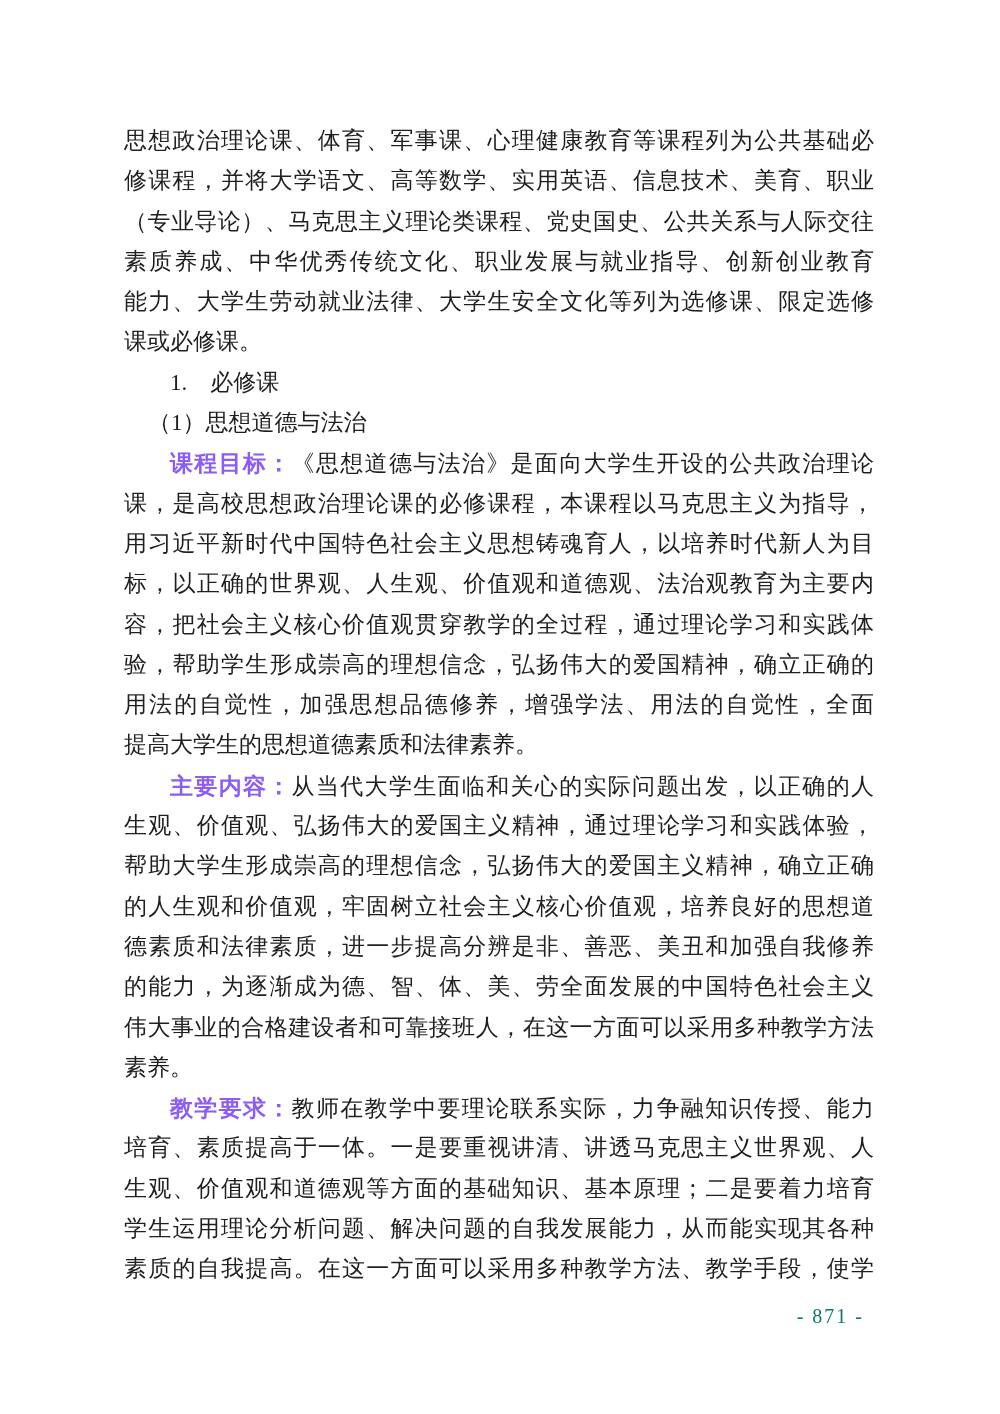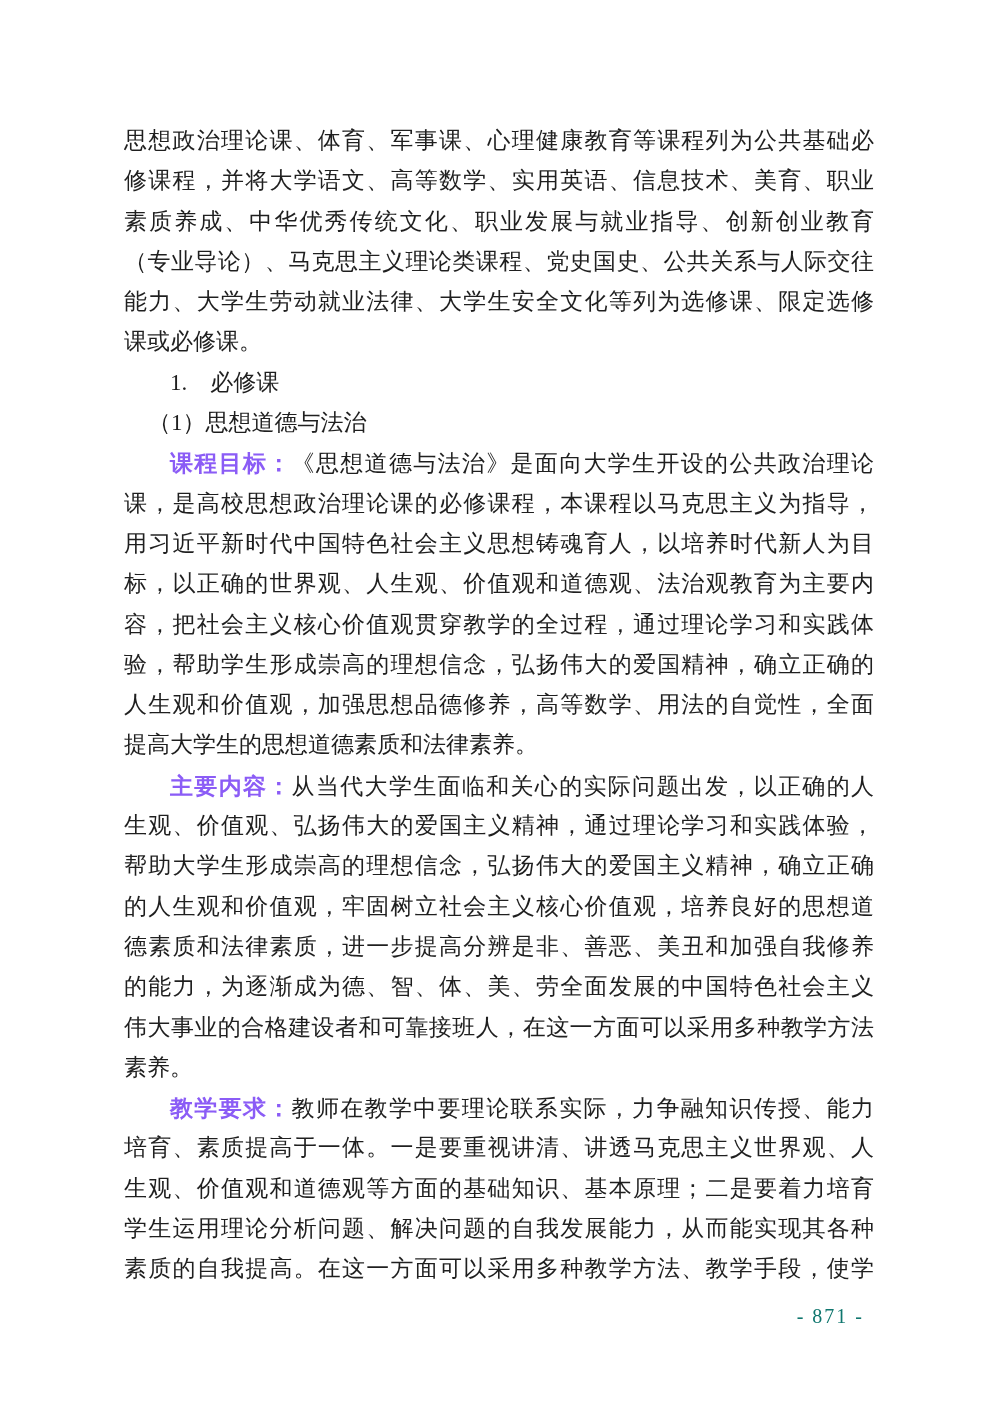--- a/index.html
+++ b/index.html
@@ -49,36 +49,36 @@
     color: #0f766e;
   }
 </style>
 </head>
 <body>
 
 <div class="doc">
 
   <div class="line j">思想政治理论课、体育、军事课、心理健康教育等课程列为公共基础必</div>
   <div class="line j">修课程，并将大学语文、高等数学、实用英语、信息技术、美育、职业</div>
+  <div class="line j">（专业导论）、马克思主义理论类课程、党史国史、公共关系与人际交往</div>
   <div class="line j">素质养成、中华优秀传统文化、职业发展与就业指导、创新创业教育</div>
-  <div class="line j">（专业导论）、马克思主义理论类课程、党史国史、公共关系与人际交往</div>
   <div class="line j">能力、大学生劳动就业法律、大学生安全文化等列为选修课、限定选修</div>
   <div class="line">课或必修课。</div>
 
   <div class="line indent">1.　必修课</div>
 
   <div class="line indent2">（1）思想道德与法治</div>
 
   <div class="line j indent"><span class="lead">课程目标：</span><span>《思想道德与法治》是面向大学生开设的公共政治理论</span></div>
   <div class="line j">课，是高校思想政治理论课的必修课程，本课程以马克思主义为指导，</div>
   <div class="line j">用习近平新时代中国特色社会主义思想铸魂育人，以培养时代新人为目</div>
   <div class="line j">标，以正确的世界观、人生观、价值观和道德观、法治观教育为主要内</div>
   <div class="line j">容，把社会主义核心价值观贯穿教学的全过程，通过理论学习和实践体</div>
   <div class="line j">验，帮助学生形成崇高的理想信念，弘扬伟大的爱国精神，确立正确的</div>
-  <div class="line j">人生观和价值观，加强思想品德修养，高等数学、用法的自觉性，全面</div>
+  <div class="line j">用法的自觉性，加强思想品德修养，增强学法、用法的自觉性，全面</div>
   <div class="line">提高大学生的思想道德素质和法律素养。</div>
 
   <div class="line j indent"><span class="lead">主要内容：</span><span>从当代大学生面临和关心的实际问题出发，以正确的人</span></div>
   <div class="line j">生观、价值观、弘扬伟大的爱国主义精神，通过理论学习和实践体验，</div>
   <div class="line j">帮助大学生形成崇高的理想信念，弘扬伟大的爱国主义精神，确立正确</div>
   <div class="line j">的人生观和价值观，牢固树立社会主义核心价值观，培养良好的思想道</div>
   <div class="line j">德素质和法律素质，进一步提高分辨是非、善恶、美丑和加强自我修养</div>
   <div class="line j">的能力，为逐渐成为德、智、体、美、劳全面发展的中国特色社会主义</div>
   <div class="line j">伟大事业的合格建设者和可靠接班人，在这一方面可以采用多种教学方法</div>
   <div class="line">素养。</div>

